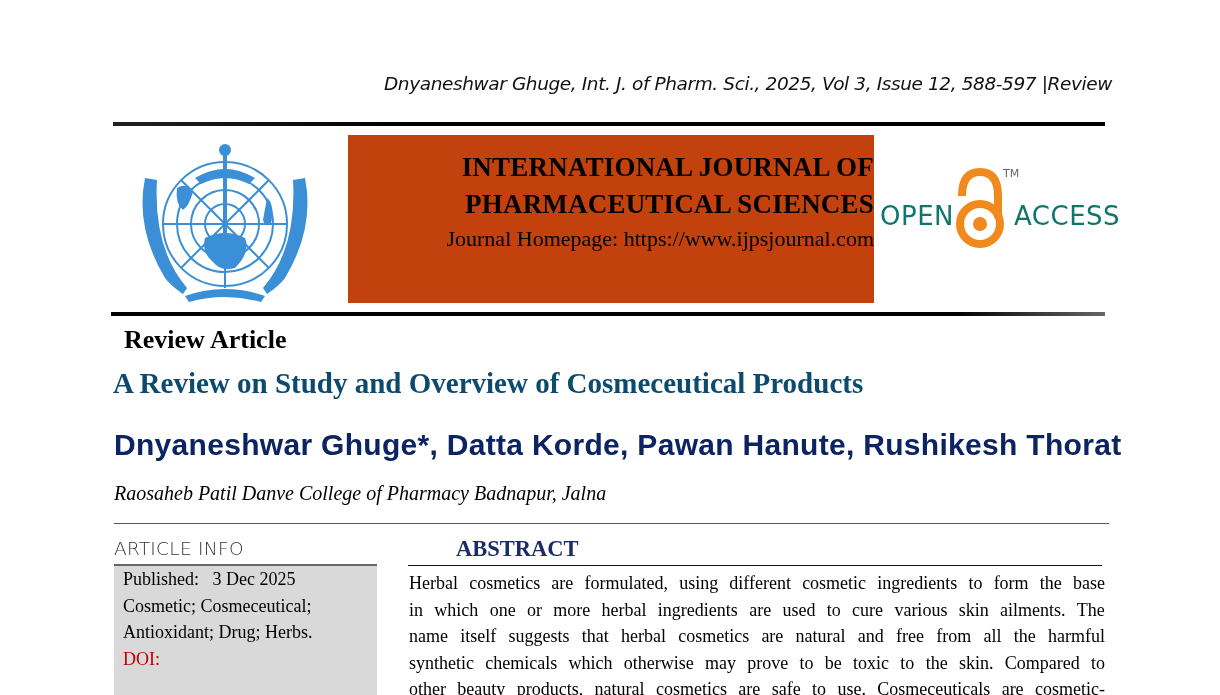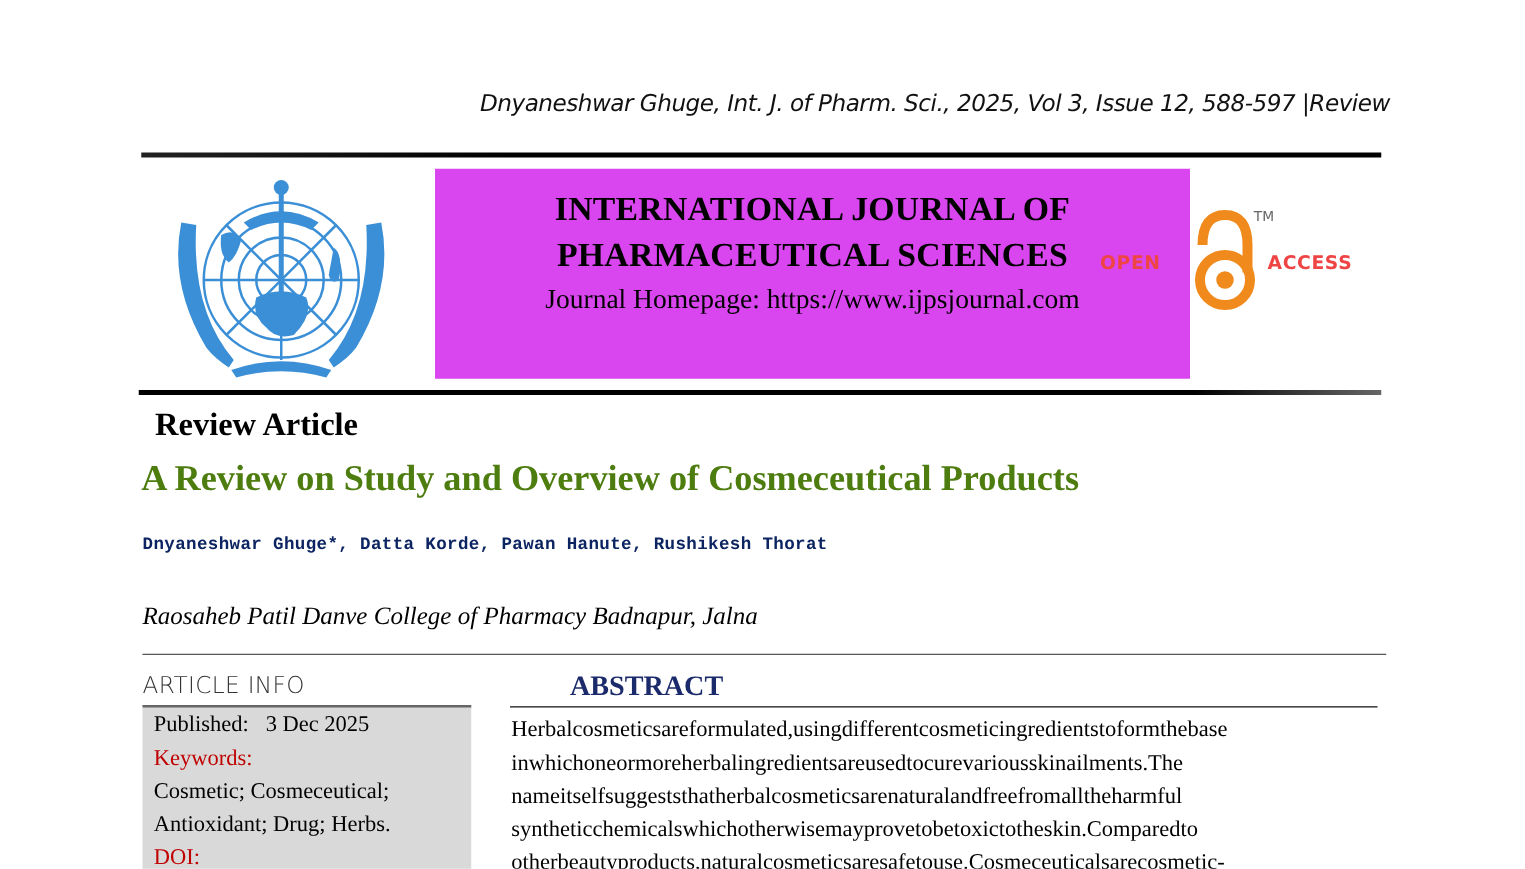--- a/index.html
+++ b/index.html
@@ -2,39 +2,39 @@
 <html><head>
   <meta charset="utf-8">
   <style>
     html, body { margin: 0; padding: 0; background: #ffffff; }
     body { width: 1220px; height: 695px; position: relative; overflow: hidden; font-family: "Liberation Serif", serif; color: #000; }
     .abs { position: absolute; }
     .running-head { left: 384px; top: 73px; font-family: "DejaVu Sans", sans-serif; font-style: italic; font-size: 18.5px; white-space: nowrap; letter-spacing: -0.4px; color: #111; }
     .rule-top { left: 113px; top: 122px; width: 992px; height: 4px; background: linear-gradient(90deg, #222 0%, #000 30%, #000 100%); }
     .rule-mid { left: 111px; top: 312px; width: 994px; height: 4px; background: linear-gradient(90deg, #000 0%, #000 85%, #666 100%); }
     .logo-box { left: 125px; top: 138px; width: 200px; height: 168px; }
-    .masthead { left: 348px; top: 135px; width: 604px; height: 168px; background: #d946ef; text-align: center; }
+    .masthead { left: 348px; top: 135px; width: 526px; height: 168px; background: #c2410c; text-align: right; }
     .mh-title { font-family: "Liberation Serif", serif; font-weight: bold; font-size: 27px; line-height: 37px; margin-top: 14px; letter-spacing: 0.2px; }
     .mh-line { font-family: "Liberation Serif", serif; font-size: 22px; line-height: 32px; }
     .oa { left: 880px; top: 164px; width: 230px; height: 90px; }
-    .oa-text { position: absolute; top: 37px; font-family: "DejaVu Sans", sans-serif; font-weight: bold; font-size: 15px; color: #ef4444; letter-spacing: 0.5px; }
+    .oa-text { position: absolute; top: 37px; font-family: "DejaVu Sans", sans-serif; font-weight: normal; font-size: 26px; color: #0f766e; letter-spacing: 0.5px; }
     .tm { position: absolute; left: 123px; top: 3px; font-family: "DejaVu Sans", sans-serif; font-size: 11px; color: #666; }
     .article-type { left: 124px; top: 325px; font-weight: bold; font-size: 26px; text-align: center; }
-    .article-title { left: 113px; top: 367px; font-weight: bold; font-size: 29px; color: #4d7c0f; white-space: nowrap; }
-    .authors { left: 114px; top: 428px; font-family: Liberation Mono, monospace; font-weight: bold; font-size: 14px; color: #0c2461; white-space: nowrap; letter-spacing: 0.3px; }
+    .article-title { left: 113px; top: 367px; font-weight: bold; font-size: 29px; color: #0c4a6e; white-space: nowrap; }
+    .authors { left: 114px; top: 428px; font-family: Liberation Sans, sans-serif; font-weight: bold; font-size: 30px; color: #0c2461; white-space: nowrap; letter-spacing: 0.3px; }
     .affiliation { left: 114px; top: 482px; font-style: italic; font-size: 20px; white-space: nowrap; }
     .rule-thin { left: 114px; top: 523px; width: 995px; height: 1px; background: #555; }
     .ai-head { left: 114px; top: 538px; font-family: "DejaVu Sans", sans-serif; font-size: 18.5px; color: #333; letter-spacing: 0.3px; font-weight: 300; }
     .ai-box { left: 114px; top: 564px; width: 263px; height: 140px; background: #d9d9d9; border-top: 2px solid #666; }
     .ai-line { padding-left: 9px; font-size: 18px; line-height: 26.5px; white-space: nowrap; }
     .red { color: #c00000; }
     .abs-head { left: 411px; top: 536px; font-weight: bold; font-size: 22.5px; color: #1b2a6b; margin-left: 45px; }
     .abs-rule { left: 408px; top: 565px; width: 694px; height: 1px; background: #111; }
     .abs-text { left: 409px; top: 570px; width: 696px; font-size: 18px; line-height: 26.5px; text-align: justify; text-align-last: justify; }
-    .abs-text p { margin: 0; white-space: nowrap; text-align-last: justify; display: flex; }
+    .abs-text p { margin: 0; white-space: nowrap; text-align-last: justify; display: flex; justify-content: space-between; }
   </style>
 </head>
 <body>
 
 <div class="abs running-head">Dnyaneshwar Ghuge, Int. J. of Pharm. Sci., 2025, Vol 3, Issue 12, 588-597 |Review</div>
 <div class="abs rule-top"></div>
 
 <div class="abs logo-box">
   <svg width="200" height="168" viewBox="0 0 200 168">
     <g fill="none" stroke="#3b8fd6" stroke-width="2">
@@ -87,21 +87,20 @@
 <div class="abs authors">Dnyaneshwar Ghuge*, Datta Korde, Pawan Hanute, Rushikesh Thorat</div>
 <div class="abs affiliation">Raosaheb Patil Danve College of Pharmacy Badnapur, Jalna</div>
 <div class="abs rule-thin"></div>
 
 <div class="abs ai-head">ARTICLE INFO</div>
 <div class="abs ai-box">
   <div class="ai-line">
     <span>Published:</span>&nbsp;&nbsp;
     <span>3 Dec 2025</span>
   </div>
-  <div class="ai-line red">Keywords:</div>
   <div class="ai-line">Cosmetic; Cosmeceutical;</div>
   <div class="ai-line">Antioxidant; Drug; Herbs.</div>
   <div class="ai-line red">DOI:</div>
 </div>
 
 <div class="abs abs-head">ABSTRACT</div>
 <div class="abs abs-rule"></div>
 <div class="abs abs-text">
   <p>
       <span>Herbal</span>

